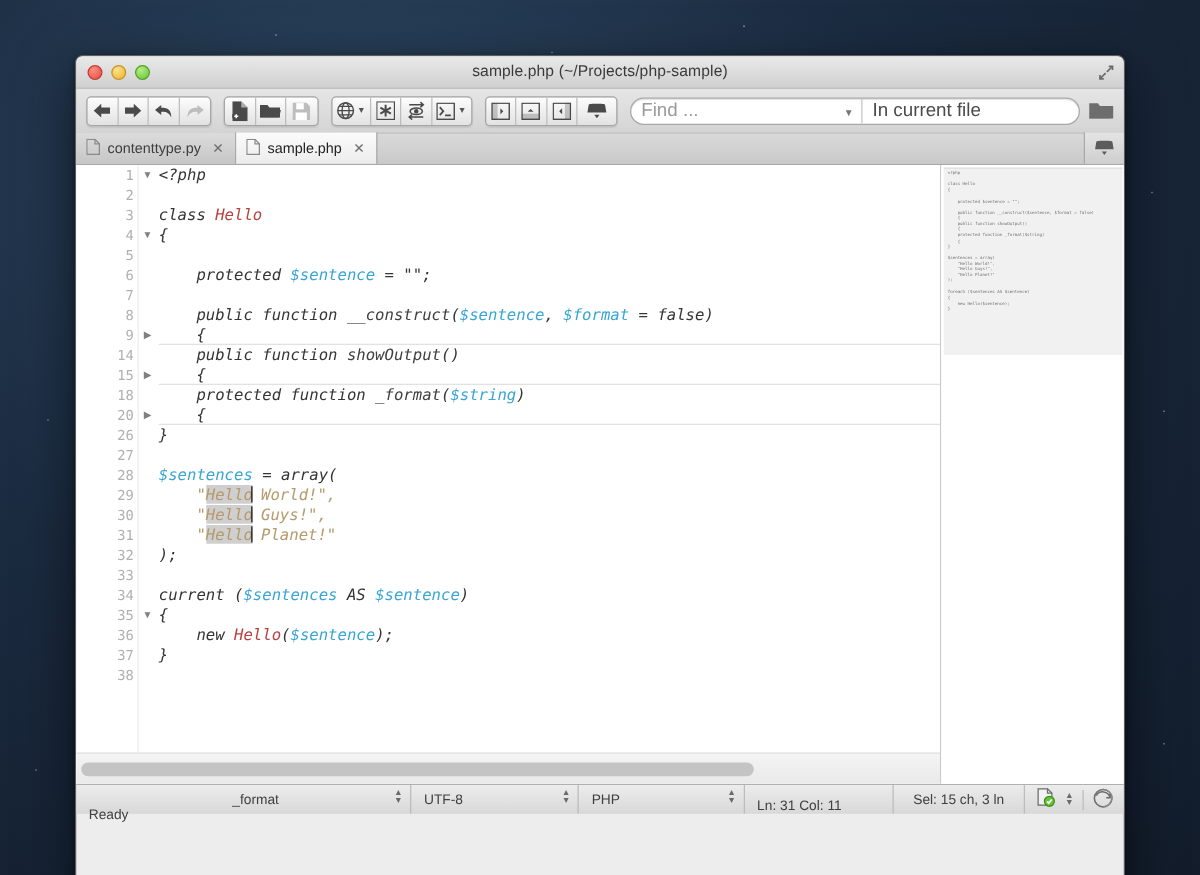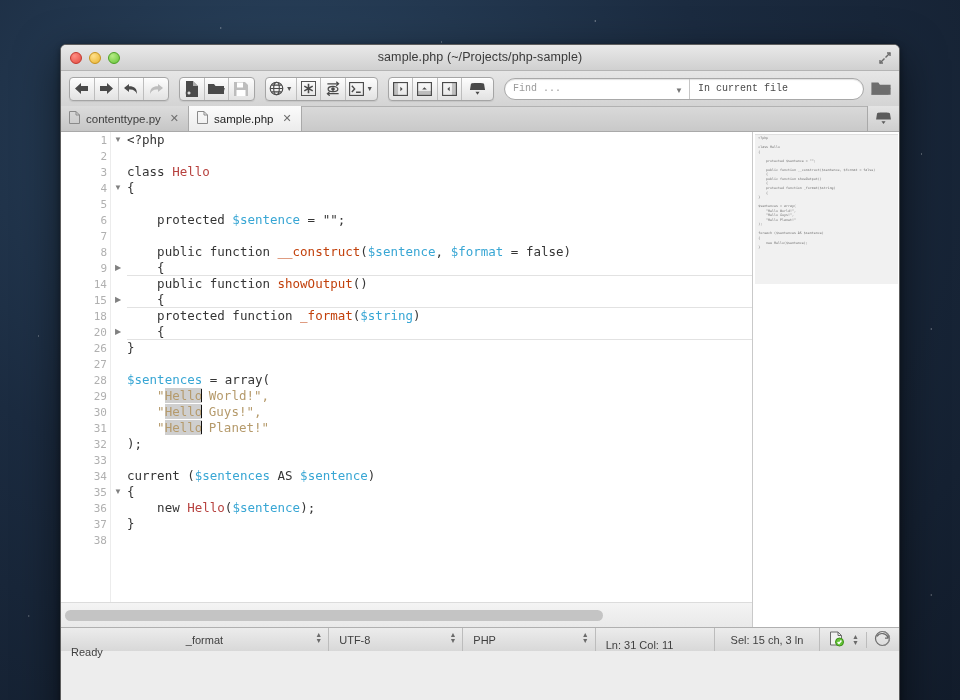--- a/index.html
+++ b/index.html
@@ -92,22 +92,22 @@
 
   .find-wrap { display: flex; align-items: center; margin-left: auto; gap: 7px; }
   .find-field {
     display: flex; align-items: stretch; height: 22px; width: 360px;
     border: 1px solid #a8a8a8; border-radius: 11px; background: #fff;
     box-shadow: 0 1px 1px rgba(0,0,0,.12) inset;
     overflow: hidden;
   }
   .find-left { flex: 0 0 184px; display: flex; align-items: center; padding: 0 8px; position: relative; }
   .find-left input, .find-right input {
-    border: 0; outline: 0; width: 100%; font-size: 10px; color: #4a4a4a;
-    font-family: Liberation Mono, monospace; background: transparent;
+    border: 0; outline: 0; width: 100%; font-size: 15px; color: #4a4a4a;
+    font-family: Liberation Sans, sans-serif; background: transparent;
   }
   .find-left input::placeholder, .find-right input::placeholder { color: #9a9a9a; }
   .find-dd { position: absolute; right: 6px; top: 7px; font-size: 8px; color: #777; }
   .find-right { flex: 1; display: flex; align-items: center; padding: 0 8px; border-left: 1px solid #c6c6c6; }
   .folder-btn { color: #6e6e6e; display: flex; align-items: center; }
 
   
   .tabbar {
     height: 25px; display: flex; align-items: flex-end;
     background: linear-gradient(to bottom, #d9d9d9, #c9c9c9);
@@ -148,26 +148,26 @@
     font-size: 11px; color: #b0b0b0;
   }
   .fold-col { position: absolute; left: 50px; top: 0; width: 14px; height: 100%; }
   .fold-row { height: 16px; display: flex; align-items: center; justify-content: center; }
   .fold-t { color: #808080; font-size: 8px; line-height: 1; }
 
   .code-lines { position: absolute; left: 66px; top: 0; right: 0; }
   .cl {
     height: 16px; line-height: 16px;
     font-family: "DejaVu Sans Mono", monospace; font-size: 12.5px;
-    color: #353535; white-space: pre;
+    color: #353535; white-space: pre; font-style: italic;
   }
   .cl.folded { border-bottom: 1px solid #e2e2e2; }
   .kw   { color: #353535; }
   .var  { color: #38a6d4; }
-  .fn   { color: #c2410c; }
+  .fn   { color: #404040; }
   .cls  { color: #b7413e; }
   .str  { color: #b59a6b; }
   .sel  { background: #cfcfcf; }
   .caret-bar {
     display: inline-block; width: 1px; height: 13px; background: #111;
     vertical-align: -2px; margin: 0 -1px;
   }
 
   
   .hscroll {

